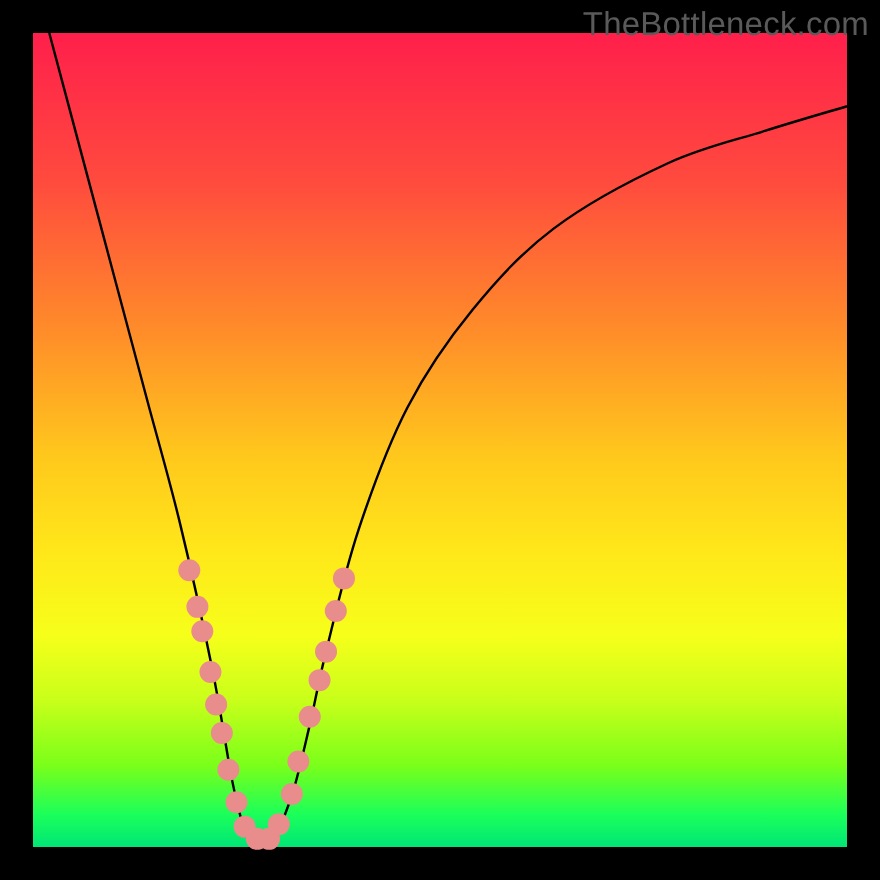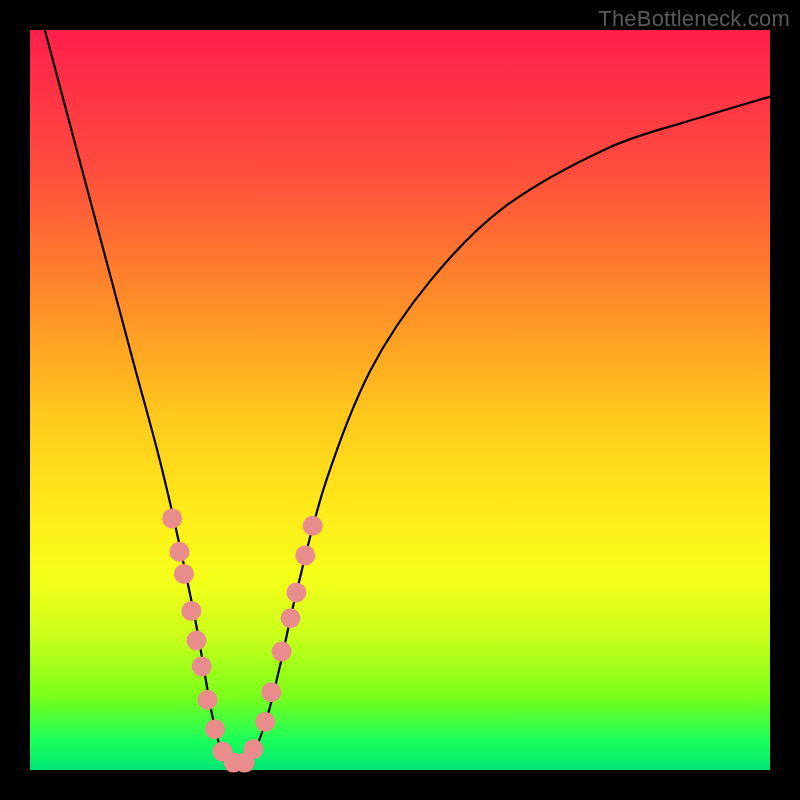--- a/index.html
+++ b/index.html
@@ -32,21 +32,21 @@
       #f6ff1a 74%,
       #c8ff1a 82%,
       #7aff1a 90%,
       #1bff5a 96%,
       #00e676 100%);
   }
   #watermark {
     position: absolute;
     top: 6px;
     right: 10px;
-    font-size: 22px;
+    font-size: 30px;
     color: #5a5a5a;
     font-weight: 400;
     letter-spacing: 0.2px;
     z-index: 10;
     user-select: none;
   }
   svg {
     position: absolute;
     left: 0;
     top: 0;

